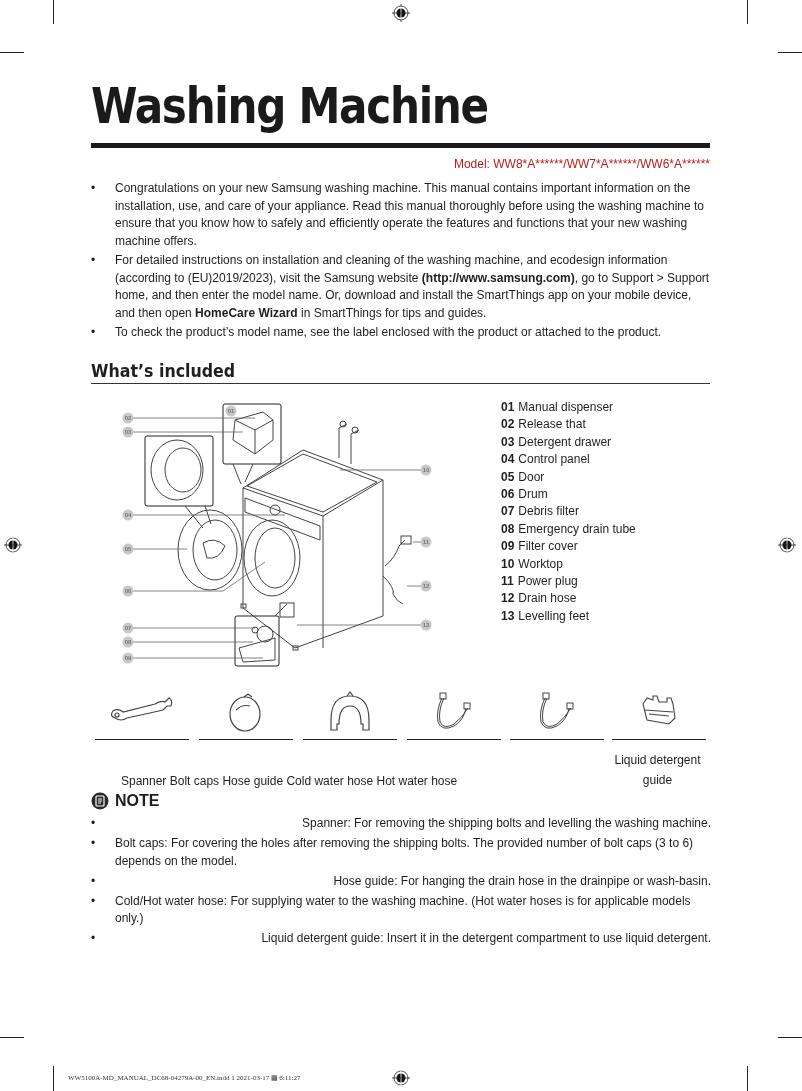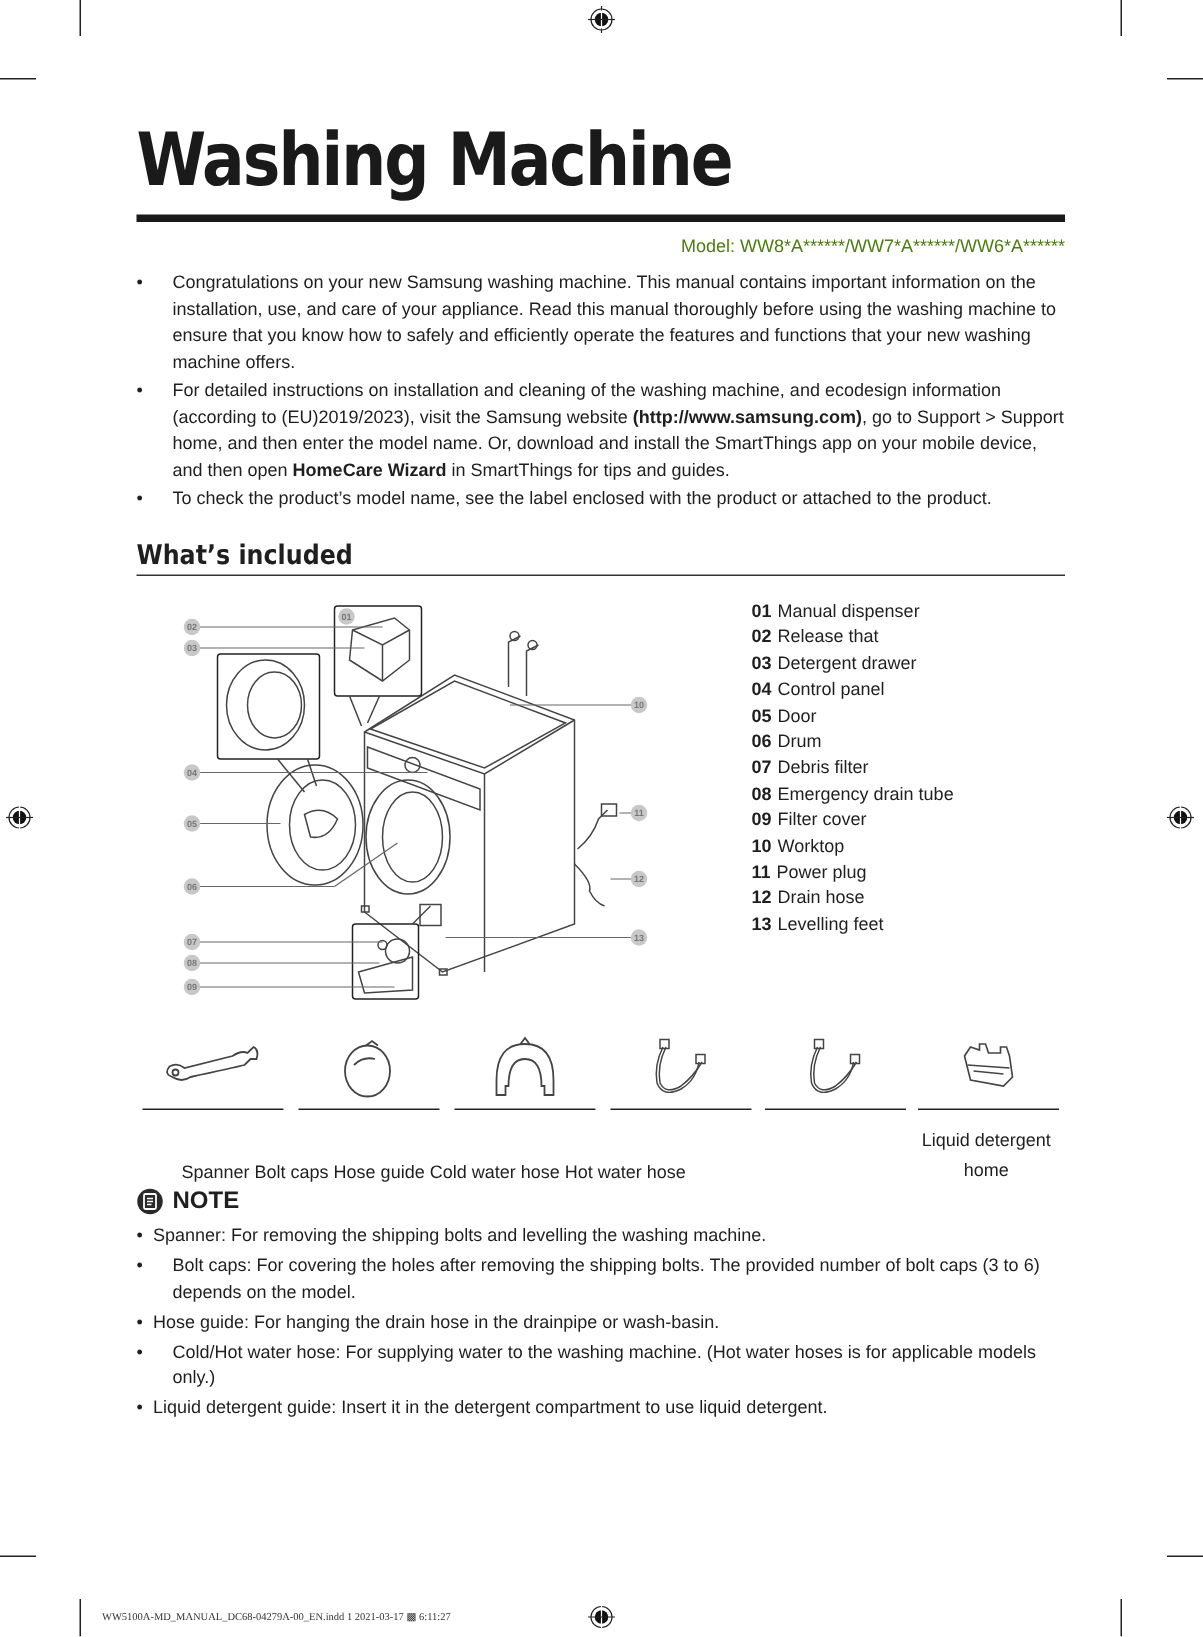--- a/index.html
+++ b/index.html
@@ -8,21 +8,21 @@
       font-family: "Liberation Sans", sans-serif; color: #1f1f1f; overflow: hidden;
     }
     .crop { position: absolute; background: #222; }
     .reg { position: absolute; width: 18px; height: 18px; }
     .title {
       position: absolute; left: 91px; top: 82px; font-size: 49px; font-weight: bold;
       letter-spacing: -1.5px; color: #1a1a1a; margin: 0; line-height: 1;
       font-family: "DejaVu Sans", sans-serif; transform: scaleX(0.86); transform-origin: left;
     }
     .title-rule { position: absolute; left: 91px; top: 143px; width: 619px; height: 5px; background: #1a1a1a; }
-    .model { position: absolute; right: 92px; top: 157px; font-size: 12px; color: #4d7c0f; }
+    .model { position: absolute; right: 92px; top: 157px; font-size: 12px; color: #b91c1c; }
     .intro { position: absolute; left: 91px; top: 180px; width: 620px; margin: 0; padding: 0; list-style: none; }
     .intro li { position: relative; padding-left: 24px; font-size: 12px; line-height: 17.5px; margin-bottom: 2px; }
     .intro li::before { content: "•"; position: absolute; left: 0; top: 0; }
     .intro b { font-weight: bold; }
     .section-h {
       position: absolute; left: 91px; top: 360px; font-size: 18px; font-weight: bold; margin: 0;
       font-family: "DejaVu Sans", sans-serif; transform: scaleX(0.88); transform-origin: left;
     }
     .section-rule { position: absolute; left: 91px; top: 383px; width: 619px; height: 1px; background: #333; }
     .diagram { position: absolute; left: 115px; top: 398px; width: 325px; height: 275px; }
@@ -32,21 +32,21 @@
     .acc-row { position: absolute; left: 95px; top: 688px; width: 611px; height: 52px; }
     .acc { position: absolute; top: 0; width: 94px; height: 52px; }
     .acc svg { position: absolute; left: 50%; top: 2px; transform: translateX(-50%); }
     .acc .line { position: absolute; bottom: 0; left: 0; right: 0; height: 1px; background: #222; }
     .acc-labels { position: absolute; left: 121px; top: 774px; font-size: 12px; }
     .acc-label-last { position: absolute; left: 610px; top: 750px; width: 95px; text-align: center; font-size: 12px; line-height: 20px; }
     .note-head { position: absolute; left: 91px; top: 792px; display: flex; align-items: center; gap: 6px; }
     .note-head span { font-size: 16px; font-weight: bold; }
     .notes { position: absolute; left: 91px; top: 815px; width: 620px; margin: 0; padding: 0; list-style: none; }
     .notes li { position: relative; font-size: 12px; line-height: 17.5px; margin-bottom: 2.5px; }
-    .notes li.tight { padding-left: 11px; }
+    .notes li.tight { padding-left: 11px; text-align: right; }
     .notes li.wide { padding-left: 24px; }
     .notes li::before { content: "•"; position: absolute; left: 0; top: 0; }
     .footer-slug { position: absolute; left: 68px; top: 1074px; font-family: "Liberation Serif", serif; font-size: 7px; color: #333; }
   </style>
 </head>
 <body>
 
 <div class="crop" style="left:53px;top:0;width:1px;height:24px;"></div>
 <div class="crop" style="left:747px;top:0;width:1px;height:24px;"></div>
 <div class="crop" style="left:0;top:52px;width:24px;height:1px;"></div>
@@ -269,21 +269,21 @@
           <path d="M8 20 L36 22"></path>
           <path d="M12 24 L32 26"></path>
         </g>
       </svg>
     <div class="line"></div>
   </div>
 </div>
 <div class="acc-labels">Spanner Bolt caps Hose guide Cold water hose Hot water hose</div>
 <div class="acc-label-last">
     <div>Liquid detergent</div>
-    <div>home</div>
+    <div>guide</div>
   </div>
 
 <div class="note-head">
   <svg width="18" height="18" viewBox="0 0 18 18">
       <circle cx="9" cy="9" r="8.5" fill="#2a2a2a"></circle>
       <rect x="5" y="4" width="8" height="10" rx="1" fill="none" stroke="#fff" stroke-width="1.2"></rect>
       <line x1="7" y1="7" x2="11" y2="7" stroke="#fff" stroke-width="1"></line>
       <line x1="7" y1="9" x2="11" y2="9" stroke="#fff" stroke-width="1"></line>
       <line x1="7" y1="11" x2="10" y2="11" stroke="#fff" stroke-width="1"></line>
     </svg>

